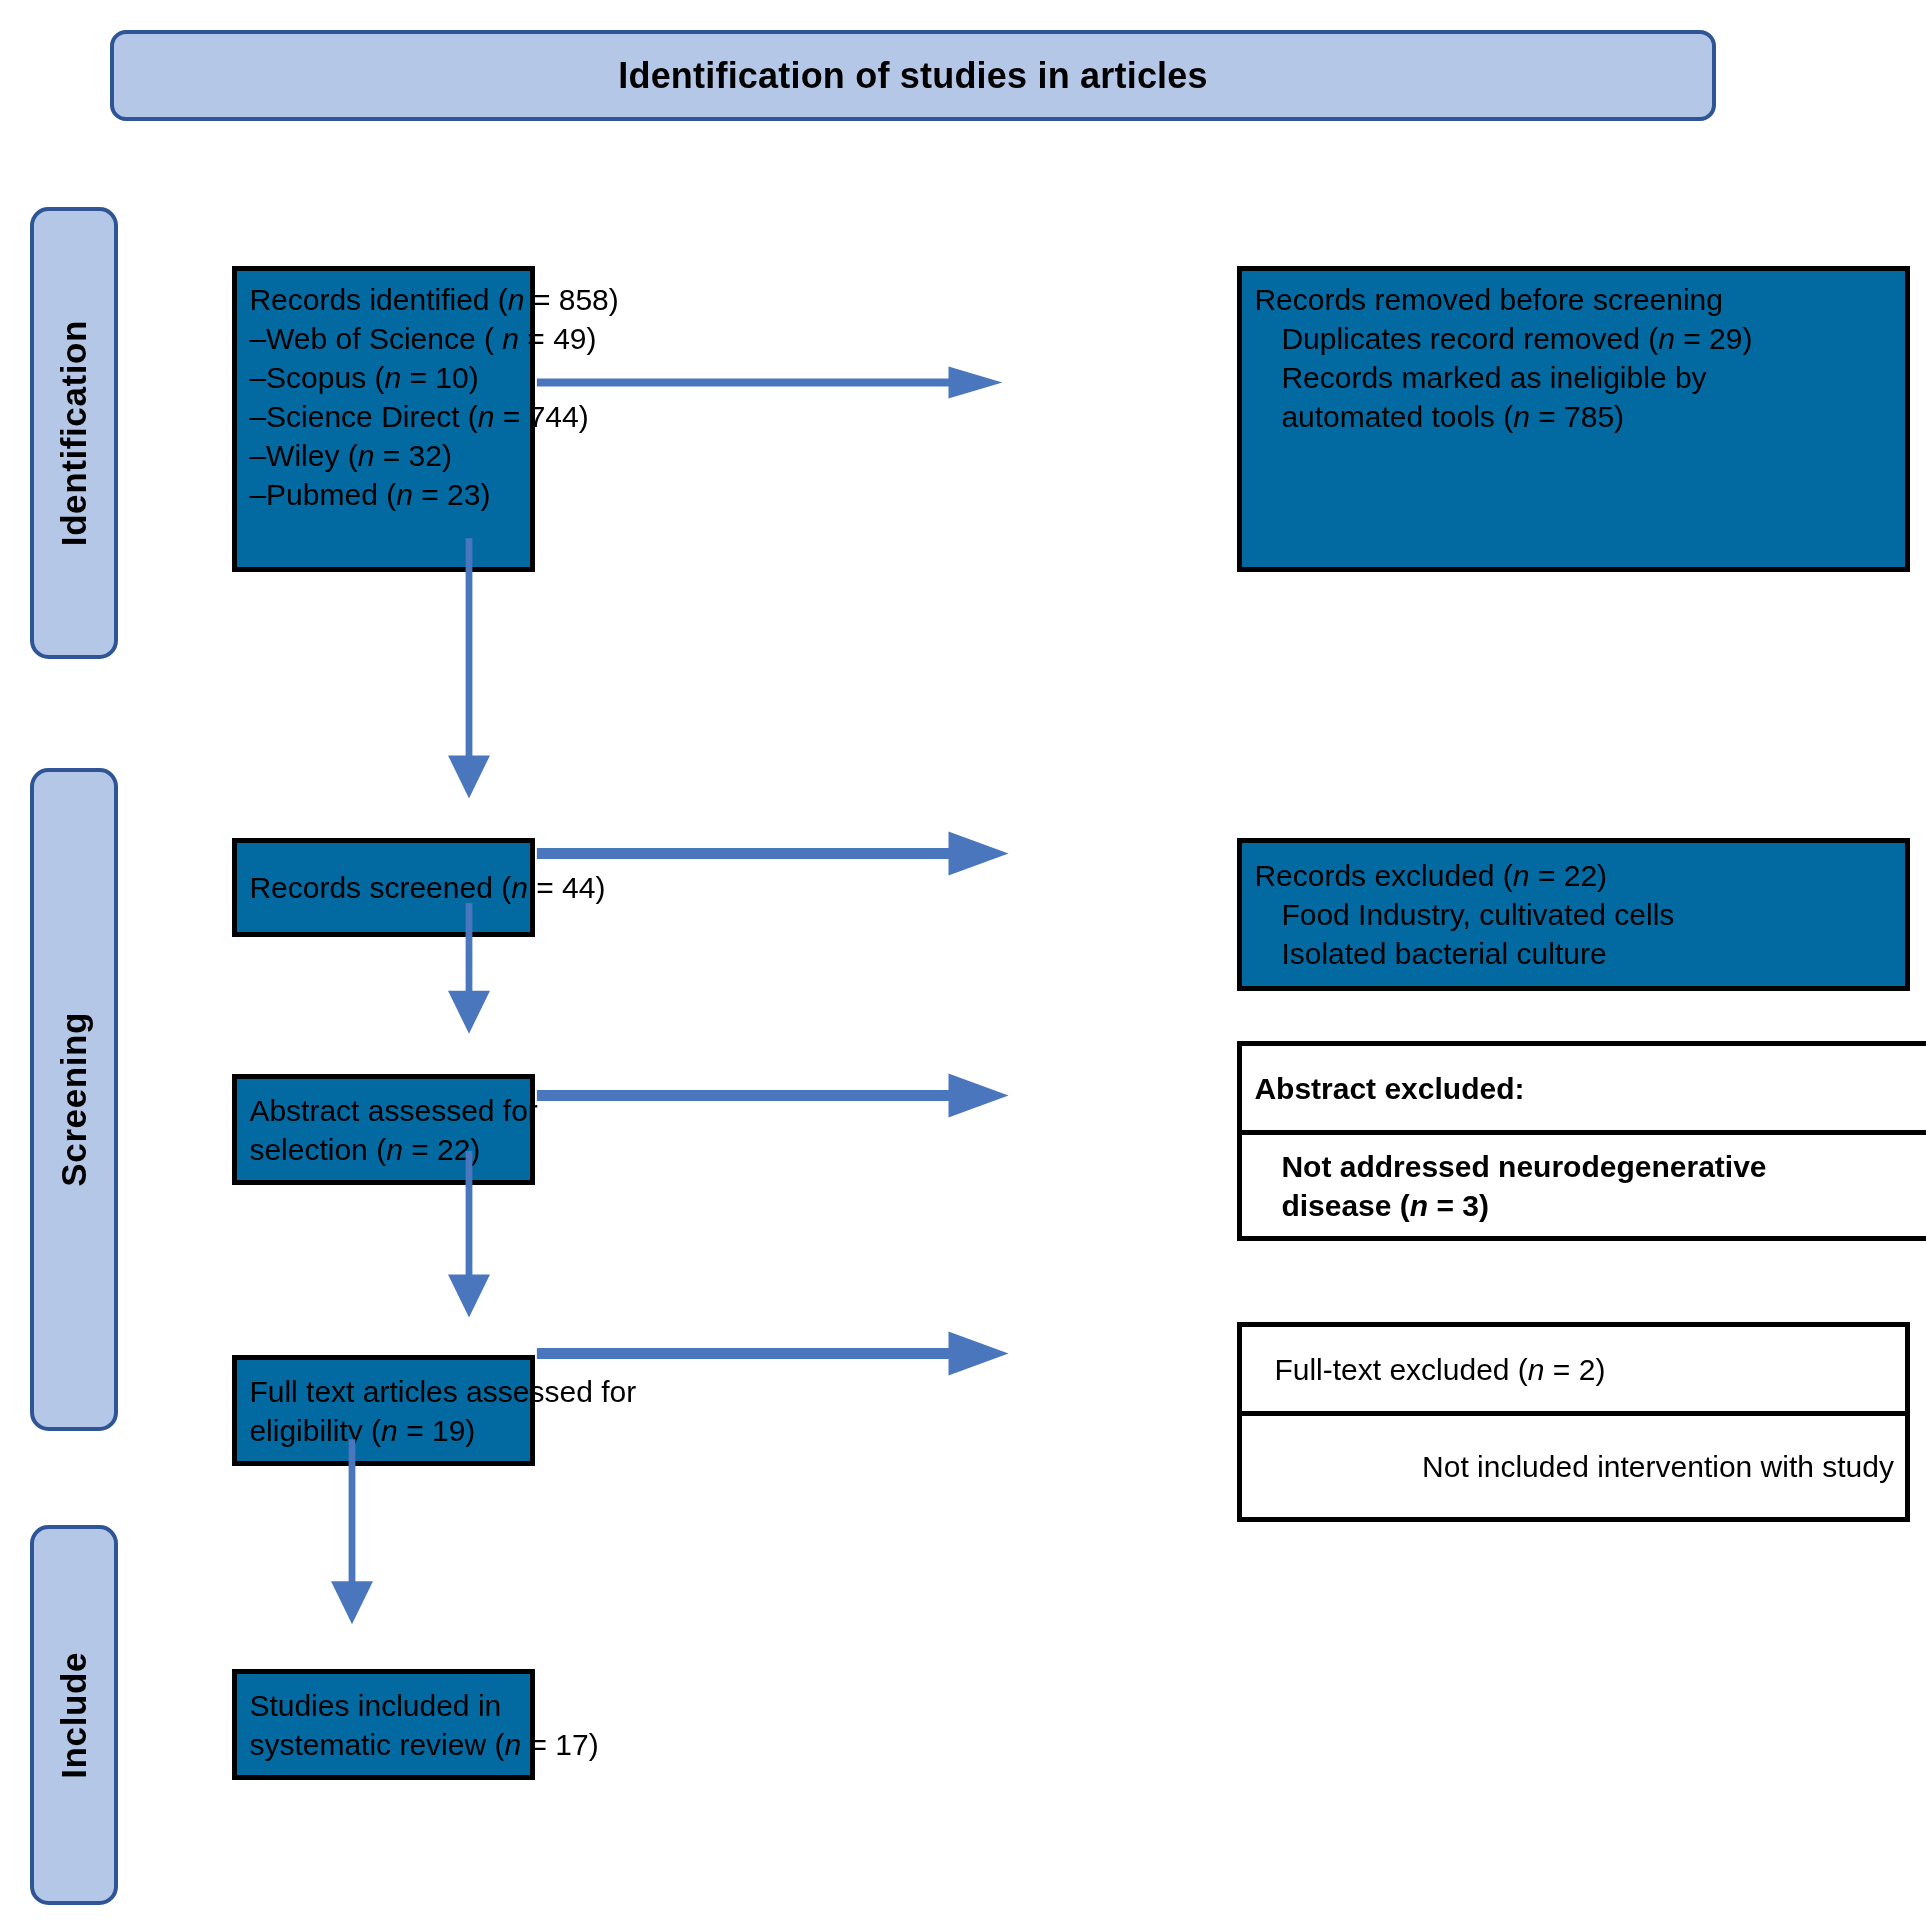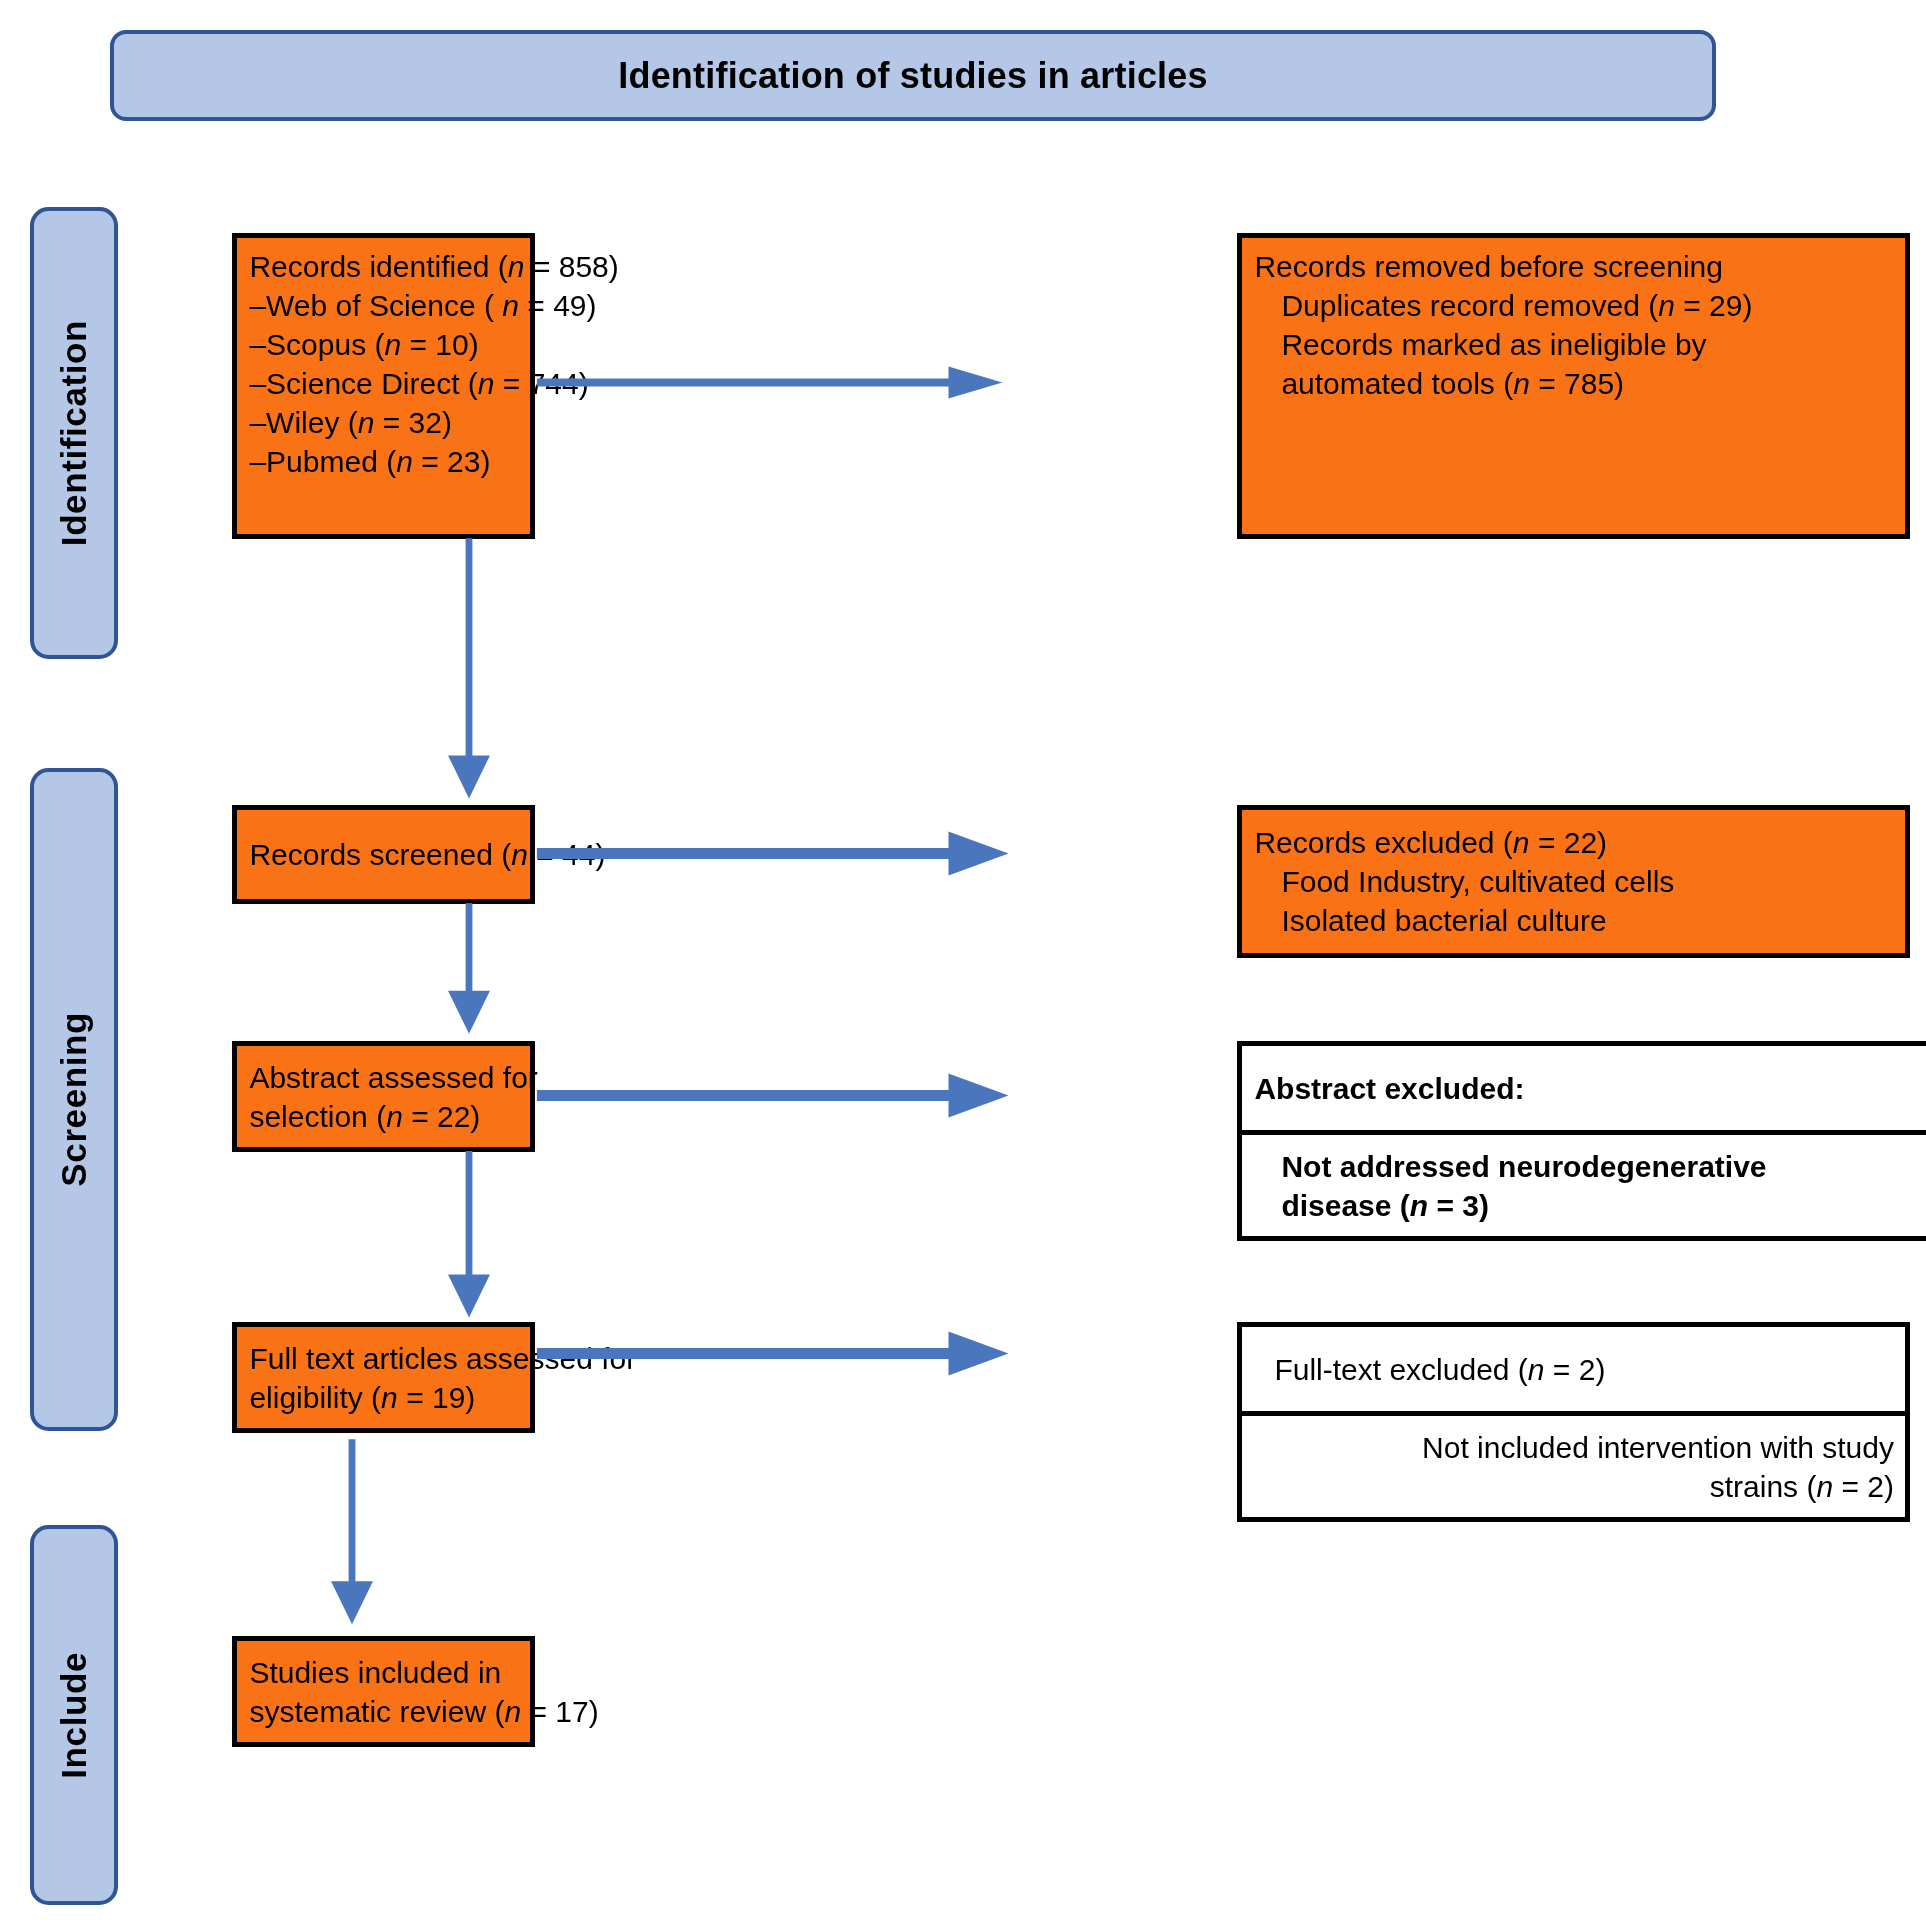--- a/index.html
+++ b/index.html
@@ -65,24 +65,25 @@
     letter-spacing: 0.6px;
     white-space: nowrap;
   }
   .stage-identification { top: 207px;  height: 452px; }
   .stage-screening     { top: 768px; height: 663px; }
   .stage-include       { top: 1525px; height: 380px; }
 
   
   .pbox {
     position: absolute;
-    background: #f97316;
+    background: #0369a1;
     border: 5.6px solid #000000;
     box-sizing: border-box;
     padding: 8.6px 11px 8.6px 12.4px;
+    margin-top: 33px;
   }
   .pbox .line,
   .pbox .sub {
     font-size: 30px;
     line-height: 1.30;
     color: #000000;
     white-space: nowrap;
   }
   .pbox .sub { padding-left: 27px; }
   .pbox em.n { font-style: italic; }
@@ -212,21 +213,20 @@
     <div class="line">Full text articles assessed for</div>
     <div class="line">eligibility (<em class="n">n</em> = 19)</div>
   </div>
 
   <div class="splitbox" id="box-fulltext-excluded">
     <div class="cell">
       <div class="line">Full-text excluded (<em class="n">n</em> = 2)</div>
     </div>
     <div class="cell">
       <div class="sub">Not included intervention with study</div>
-      <div class="sub">strains (<em class="n">n</em> = 2)</div>
     </div>
   </div>
 
   <div class="pbox" id="box-studies-included">
     <div class="line">Studies included in</div>
     <div class="line">systematic review (<em class="n">n</em> = 17)</div>
   </div>
 
   <svg class="arrow-svg" style="left:534px; top:358px;" width="704" height="49" viewBox="0 0 1140 80">
     <line class="arrow-line" x1="0" y1="40" x2="680" y2="40" stroke-width="13"></line>

